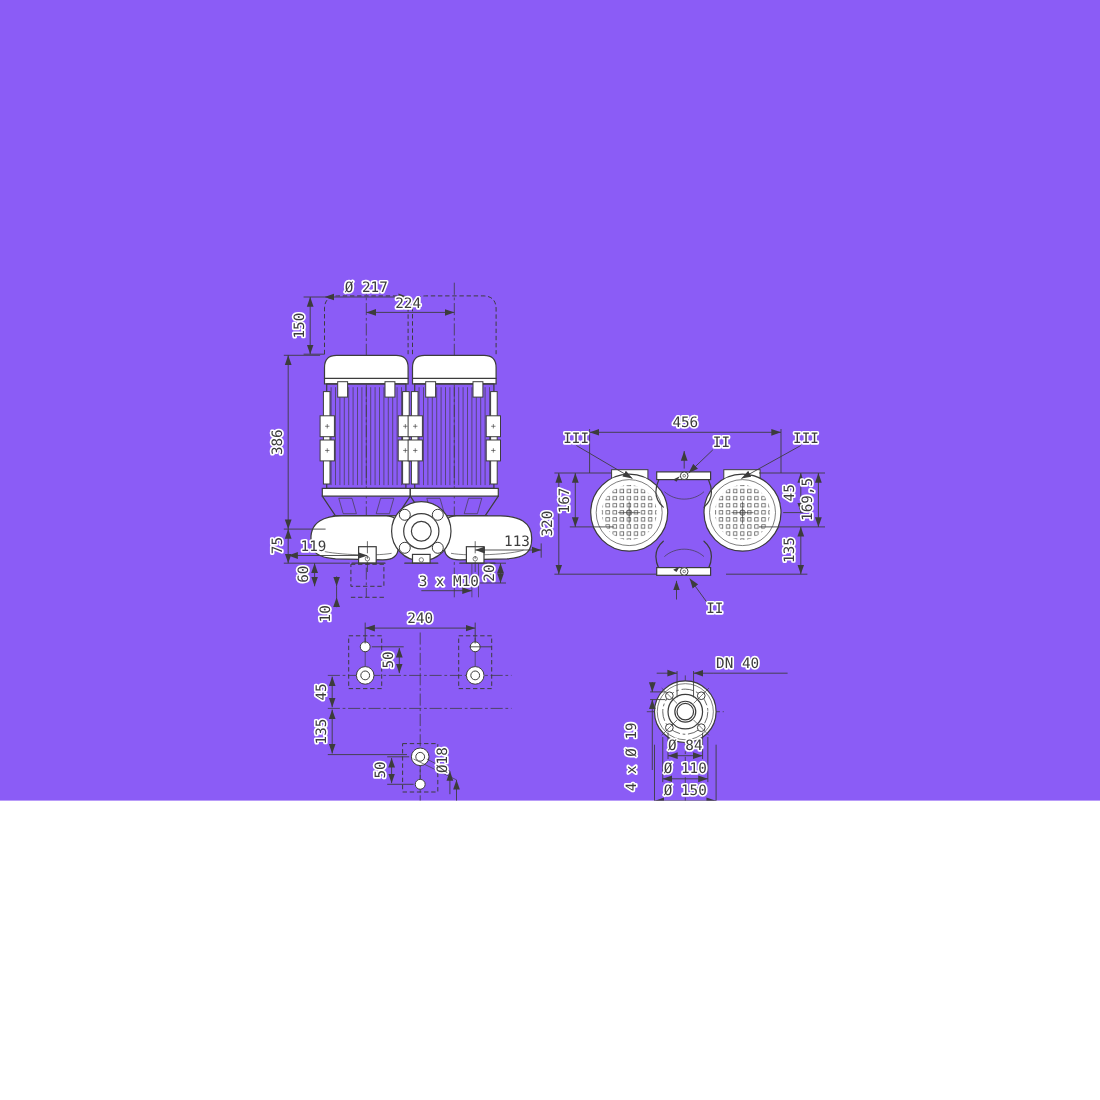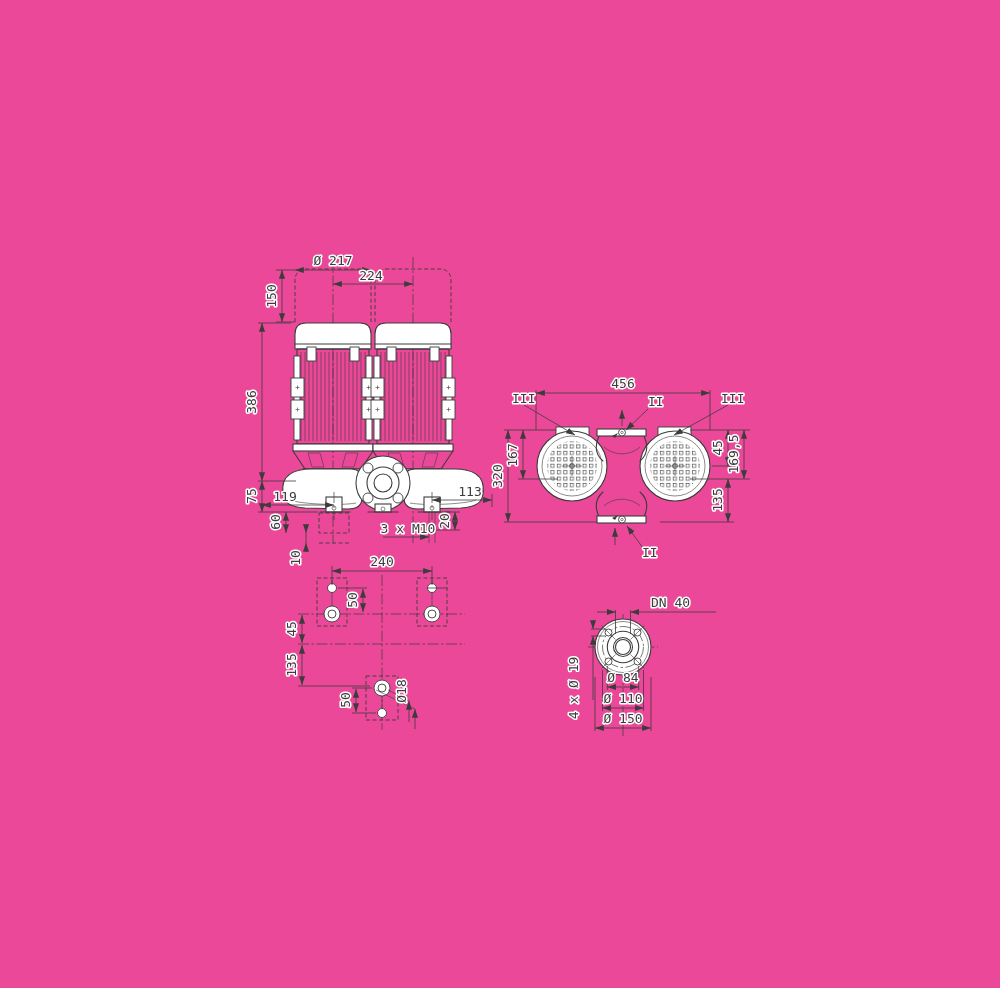--- a/index.html
+++ b/index.html
@@ -1,16 +1,16 @@
 <!DOCTYPE html>
 <html><head>
 <meta charset="utf-8">
 <style>
   html,body{margin:0;padding:0;background:#fff;}
-  .canvas{position:relative;width:1000px;height:988px;background:#ec4899;overflow:hidden;}
+  .canvas{position:relative;width:1000px;height:728px;background:#8b5cf6;overflow:hidden;}
   svg{display:block;}
   .obj {fill:none;stroke:#3c3c3c;stroke-width:1.1;stroke-linecap:round;}
   .objf{fill:#ffffff;stroke:#3c3c3c;stroke-width:1.1;}
   .obj2{fill:#ffffff;stroke:#3c3c3c;stroke-width:0.9;}
   .thin{fill:none;stroke:#3c3c3c;stroke-width:0.6;}
   .dash{fill:none;stroke:#3c3c3c;stroke-width:0.9;stroke-dasharray:4 2.5;}
   .cl  {fill:none;stroke:#3c3c3c;stroke-width:0.7;stroke-dasharray:11 2.5 2.5 2.5;}
   .dim {fill:none;stroke:#3c3c3c;stroke-width:0.8;}
   text {font-family:"DejaVu Sans Mono","Liberation Mono",monospace;font-size:13px;fill:#3c3c3c;
         paint-order:stroke;stroke:#ffffff;stroke-width:3px;stroke-linejoin:round;}

